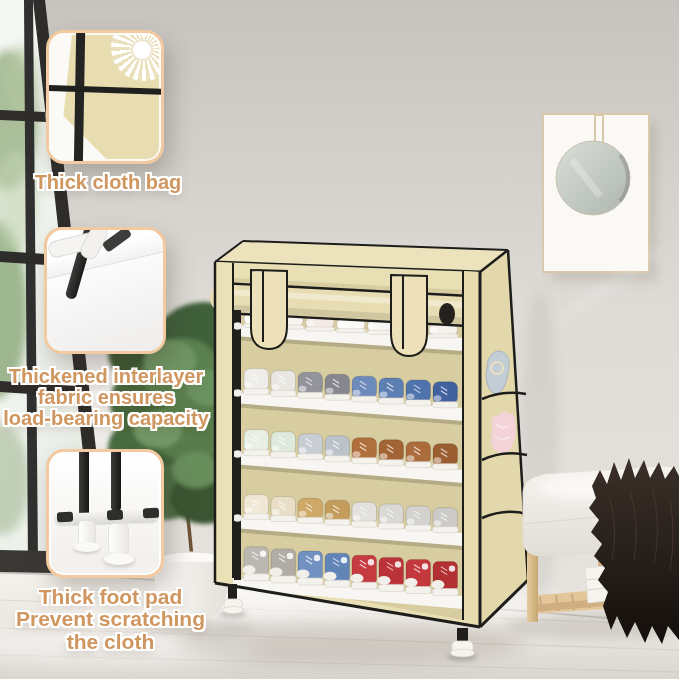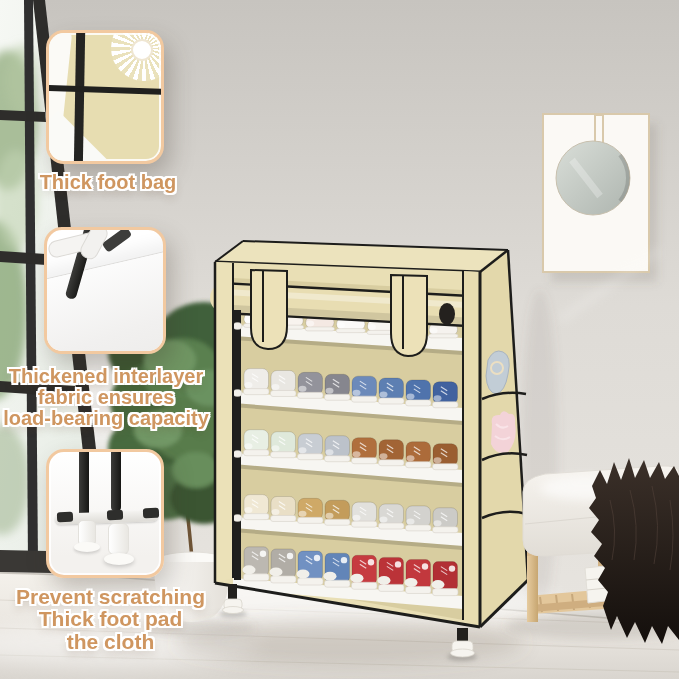--- a/index.html
+++ b/index.html
@@ -600,27 +600,27 @@
   <div class="bar"></div>
   <div class="clamp cl"></div>
   <div class="clamp cm"></div>
   <div class="clamp cr"></div>
   <div class="foot-a"></div>
   <div class="pad-a"></div>
   <div class="foot-b"></div>
   <div class="pad-b"></div>
 </div>
 
-<div class="callout-text" style="left:8px;top:172px;width:200px;">Thick foot bag</div>
+<div class="callout-text" style="left:8px;top:172px;width:200px;">Thick cloth bag</div>
 
 <div class="callout-text" style="left:-4px;top:366px;width:220px;">
   <div>Thickened interlayer</div>
   <div>fabric ensures</div>
   <div>load-bearing capacity</div>
 </div>
 
 <div class="callout-text t3" style="left:8px;top:586px;width:205px;">
+  <div>Thick foot pad</div>
   <div>Prevent scratching</div>
-  <div>Thick foot pad</div>
   <div>the cloth</div>
 </div>
 
 </div>
 
 </body></html>

